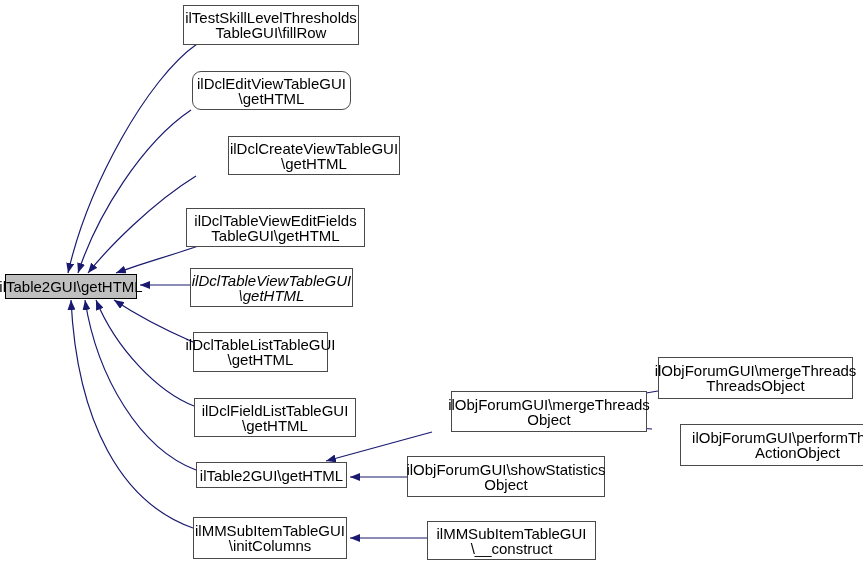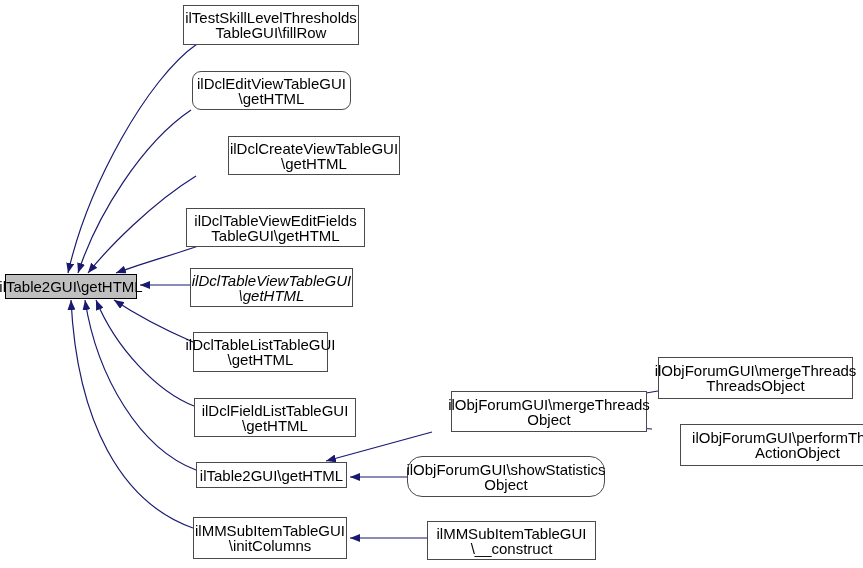--- a/index.html
+++ b/index.html
@@ -112,21 +112,21 @@
   <div class="node" style="left:193px;top:517px;width:154px;height:42px;">
     <span class="lbl">ilMMSubItemTableGUI
 \initColumns</span>
   </div>
 
   <div class="node" style="left:407px;top:391px;width:196px;height:41px;margin-left:44px;">
     <span class="lbl">ilObjForumGUI\mergeThreads
 Object</span>
   </div>
 
-  <div class="node" style="left:407px;top:456px;width:198px;height:41px;border-radius:15px;">
+  <div class="node" style="left:407px;top:456px;width:198px;height:41px;">
     <span class="lbl">ilObjForumGUI\showStatistics
 Object</span>
   </div>
 
   <div class="node" style="left:427px;top:521px;width:169px;height:39px;">
     <span class="lbl">ilMMSubItemTableGUI
 \__construct</span>
   </div>
 
   <div class="node" style="left:658px;top:357px;width:195px;height:42px;">

